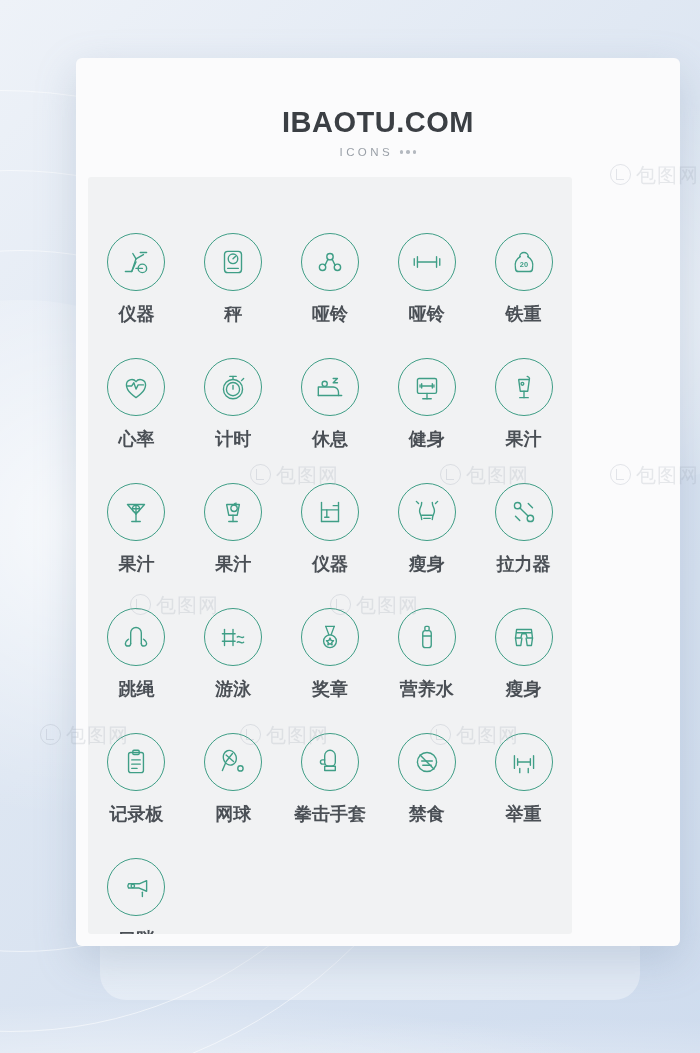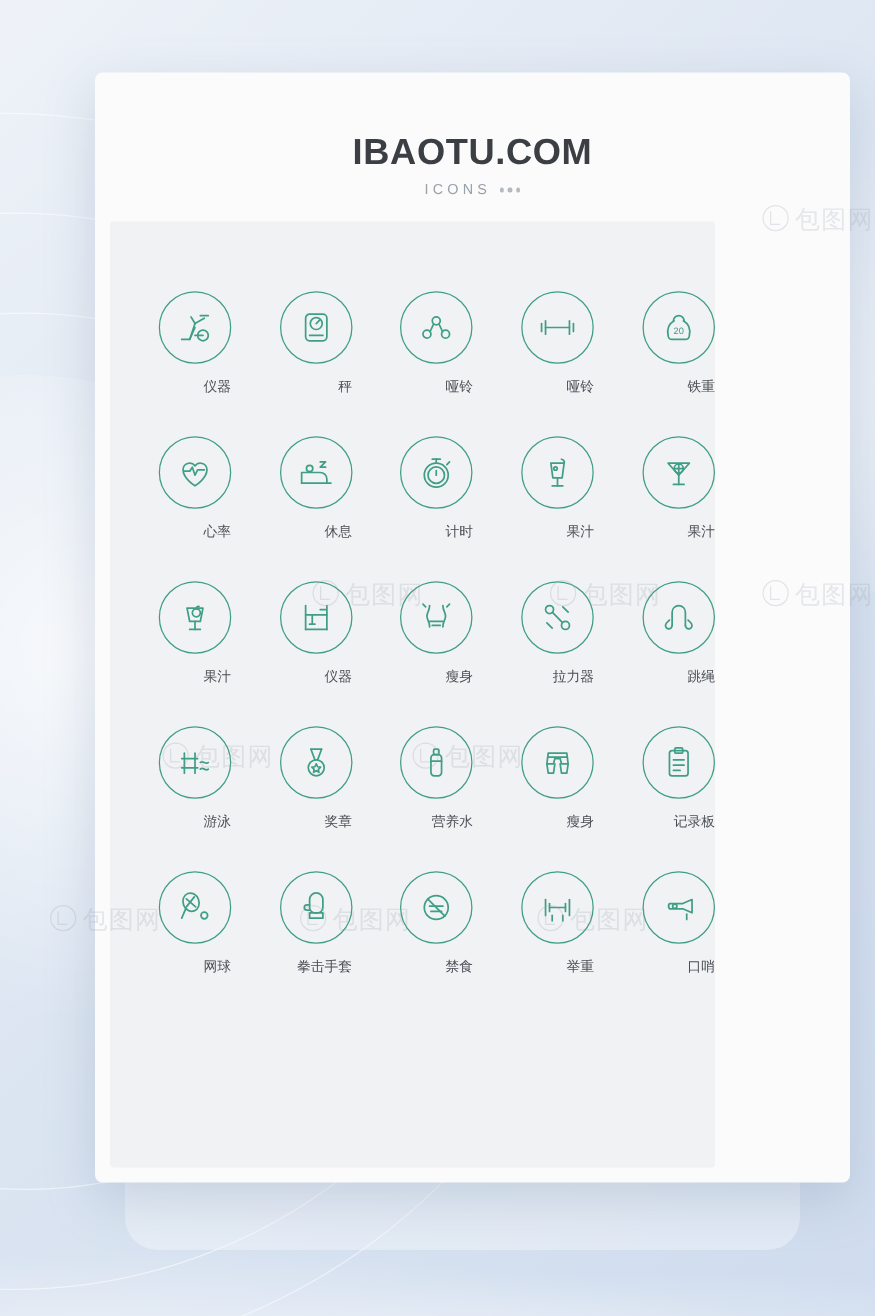--- a/index.html
+++ b/index.html
@@ -122,36 +122,37 @@
     width: 484px;
     padding: 56px 0 0 0;
     box-sizing: border-box;
     display: grid;
     grid-template-columns: repeat(5, 1fr);
     row-gap: 32px;
   }
   .cell {
     display: flex;
     flex-direction: column;
-    align-items: flex-end;
+    align-items: center;
+    font-weight: bold;
   }
   .circle {
     width: 58px; height: 58px;
     border-radius: 50%;
     border: 1.4px solid #3f9e86;
     box-sizing: border-box;
     display: flex;
     align-items: center;
     justify-content: center;
     background: transparent;
   }
   .circle svg { display: block; }
   .label {
     margin-top: 11px;
-    font-size: 11px;
+    font-size: 18px;
     color: #4a4f55;
     text-align: center;
     white-space: nowrap;
   }
 
   
   .wm {
     position: absolute;
     color: rgba(150,160,175,.22);
     font-size: 19px;
@@ -271,40 +272,55 @@
             <svg width="34" height="34" viewBox="0 0 32 32" fill="none" stroke="#3f9e86" stroke-width="1.3" stroke-linecap="round" stroke-linejoin="round">
               <path d="M16 26s-9-5.5-9-12a5 5 0 019-3 5 5 0 019 3c0 6.5-9 12-9 12z"></path>
               <path d="M8 15h4l2-3 2 6 2-4h5"></path>
             </svg>
           </div>
           <div class="label">心率</div>
         </div>
         <div class="cell">
           <div class="circle">
             <svg width="34" height="34" viewBox="0 0 32 32" fill="none" stroke="#3f9e86" stroke-width="1.3" stroke-linecap="round" stroke-linejoin="round">
-              <path d="M5 24v-8h14a5 5 0 015 5v3"></path>
-              <path d="M5 24h22"></path>
-              <circle cx="11" cy="13" r="2.4"></circle>
-              <path d="M19 8h4l-4 4h4"></path>
-            </svg>
-          </div>
-          <div class="label">休息</div>
-        </div>
-        <div class="cell">
-          <div class="circle">
-            <svg width="34" height="34" viewBox="0 0 32 32" fill="none" stroke="#3f9e86" stroke-width="1.3" stroke-linecap="round" stroke-linejoin="round">
               <circle cx="16" cy="18" r="9"></circle>
               <circle cx="16" cy="18" r="6.2"></circle>
               <path d="M16 18v-3.5"></path>
               <path d="M13 6h6"></path>
               <path d="M16 6v3"></path>
               <path d="M24 10l2-2"></path>
             </svg>
           </div>
           <div class="label">计时</div>
+        </div>
+        <div class="cell">
+          <div class="circle">
+            <svg width="34" height="34" viewBox="0 0 32 32" fill="none" stroke="#3f9e86" stroke-width="1.3" stroke-linecap="round" stroke-linejoin="round">
+              <path d="M5 24v-8h14a5 5 0 015 5v3"></path>
+              <path d="M5 24h22"></path>
+              <circle cx="11" cy="13" r="2.4"></circle>
+              <path d="M19 8h4l-4 4h4"></path>
+            </svg>
+          </div>
+          <div class="label">休息</div>
+        </div>
+        <div class="cell">
+          <div class="circle">
+            <svg width="34" height="34" viewBox="0 0 32 32" fill="none" stroke="#3f9e86" stroke-width="1.3" stroke-linecap="round" stroke-linejoin="round">
+              <rect x="7" y="8" width="18" height="14" rx="1.5"></rect>
+              <path d="M16 22v5"></path>
+              <path d="M12 27h8"></path>
+              <path d="M11 13v4"></path>
+              <path d="M21 13v4"></path>
+              <path d="M11 15h10"></path>
+              <path d="M9.5 14v2"></path>
+              <path d="M22.5 14v2"></path>
+            </svg>
+          </div>
+          <div class="label">健身</div>
         </div>
         <div class="cell">
           <div class="circle">
             <svg width="34" height="34" viewBox="0 0 32 32" fill="none" stroke="#3f9e86" stroke-width="1.3" stroke-linecap="round" stroke-linejoin="round">
               <path d="M11 9h10l-1.5 11h-7z"></path>
               <path d="M16 20v6"></path>
               <path d="M12 26h8"></path>
               <path d="M19 6c2 .5 2.5 2 2 3"></path>
               <circle cx="14.5" cy="13" r="1.3"></circle>
             </svg>

